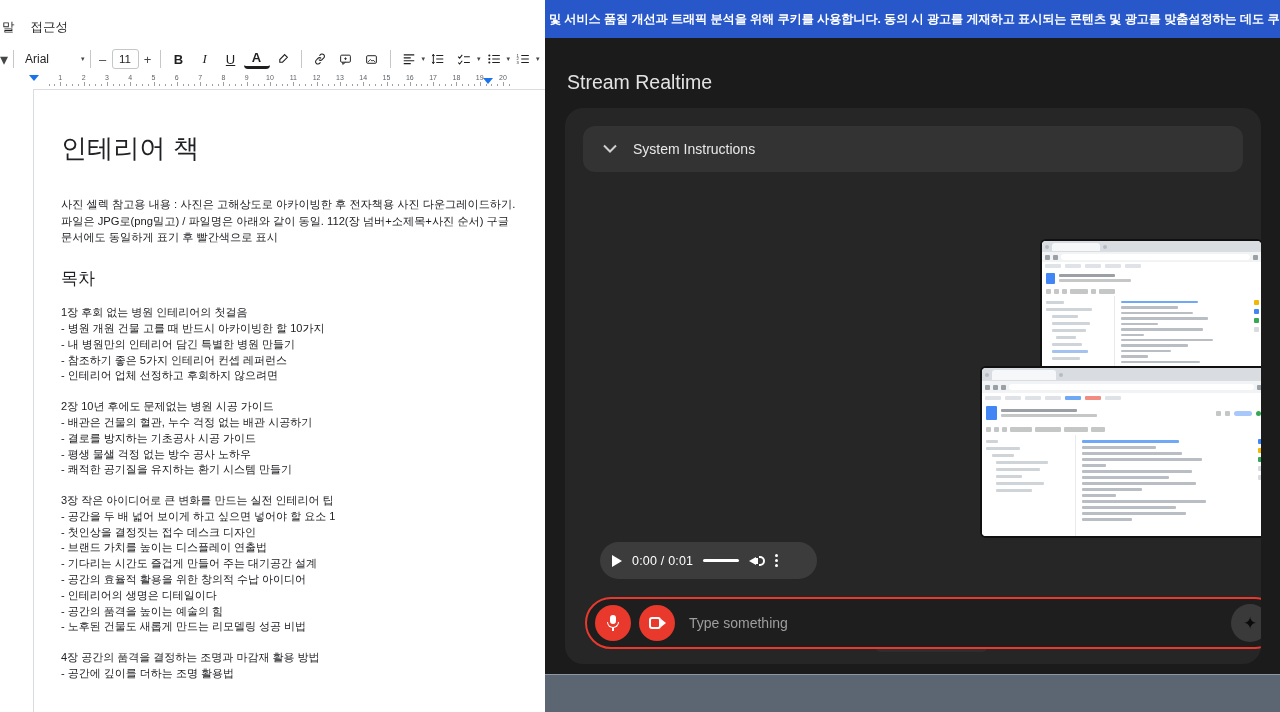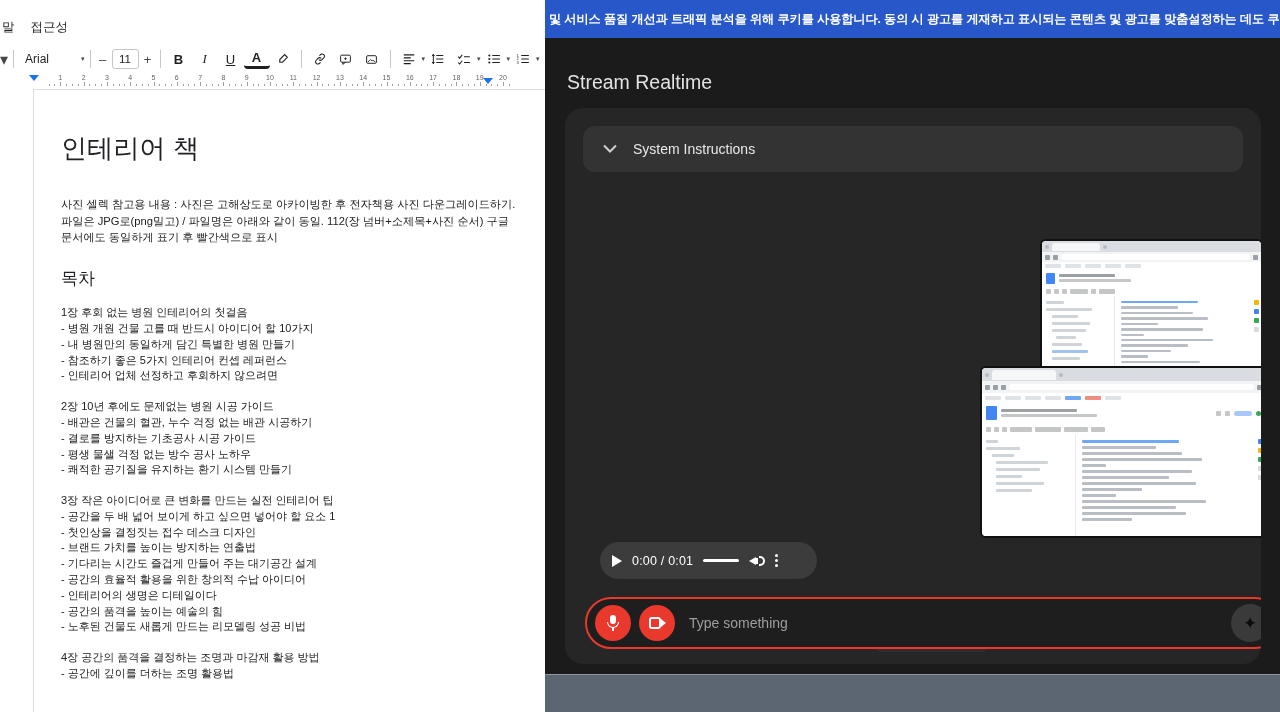--- a/index.html
+++ b/index.html
@@ -477,39 +477,39 @@
       <div class="ruler-marker right"></div>
     </div>
 
     <div class="docs-page">
       <div class="doc-h1">인테리어 책</div>
       <div class="doc-p">사진 셀렉 참고용 내용 : 사진은 고해상도로 아카이빙한 후 전자책용 사진 다운그레이드하기. 파일은 JPG로(png밀고) / 파일명은 아래와 같이 동일. 112(장 넘버+소제목+사진 순서) 구글 문서에도 동일하게 표기 후 빨간색으로 표시</div>
       <div class="doc-h2">목차</div>
 
       <div>
         <div class="doc-line">1장 후회 없는 병원 인테리어의 첫걸음</div>
-        <div class="doc-line">- 병원 개원 건물 고를 때 반드시 아이디어 할 10가지</div>
-        <div class="doc-line">- 내 병원만의 동일하게 담긴 특별한 병원 만들기</div>
+        <div class="doc-line">- 병원 개원 건물 고를 때 반드시 아카이빙한 할 10가지</div>
+        <div class="doc-line">- 내 병원만의 인테리어 담긴 특별한 병원 만들기</div>
         <div class="doc-line">- 참조하기 좋은 5가지 인테리어 컨셉 레퍼런스</div>
         <div class="doc-line">- 인테리어 업체 선정하고 후회하지 않으려면</div>
       </div>
       <div class="doc-gap"></div>
       <div>
         <div class="doc-line">2장 10년 후에도 문제없는 병원 시공 가이드</div>
         <div class="doc-line">- 배관은 건물의 혈관, 누수 걱정 없는 배관 시공하기</div>
         <div class="doc-line">- 결로를 방지하는 기초공사 시공 가이드</div>
         <div class="doc-line">- 평생 물샐 걱정 없는 방수 공사 노하우</div>
         <div class="doc-line">- 쾌적한 공기질을 유지하는 환기 시스템 만들기</div>
       </div>
       <div class="doc-gap"></div>
       <div>
         <div class="doc-line">3장 작은 아이디어로 큰 변화를 만드는 실전 인테리어 팁</div>
         <div class="doc-line">- 공간을 두 배 넓어 보이게 하고 싶으면 넣어야 할 요소 1</div>
         <div class="doc-line">- 첫인상을 결정짓는 접수 데스크 디자인</div>
-        <div class="doc-line">- 브랜드 가치를 높이는 방지하는 연출법</div>
+        <div class="doc-line">- 브랜드 가치를 높이는 디스플레이 연출법</div>
         <div class="doc-line">- 기다리는 시간도 즐겁게 만들어 주는 대기공간 설계</div>
         <div class="doc-line">- 공간의 효율적 활용을 위한 창의적 수납 아이디어</div>
         <div class="doc-line">- 인테리어의 생명은 디테일이다</div>
         <div class="doc-line">- 공간의 품격을 높이는 예술의 힘</div>
         <div class="doc-line">- 노후된 건물도 새롭게 만드는 리모델링 성공 비법</div>
       </div>
       <div class="doc-gap"></div>
       <div>
         <div class="doc-line">4장 공간의 품격을 결정하는 조명과 마감재 활용 방법</div>
         <div class="doc-line">- 공간에 깊이를 더하는 조명 활용법</div>

